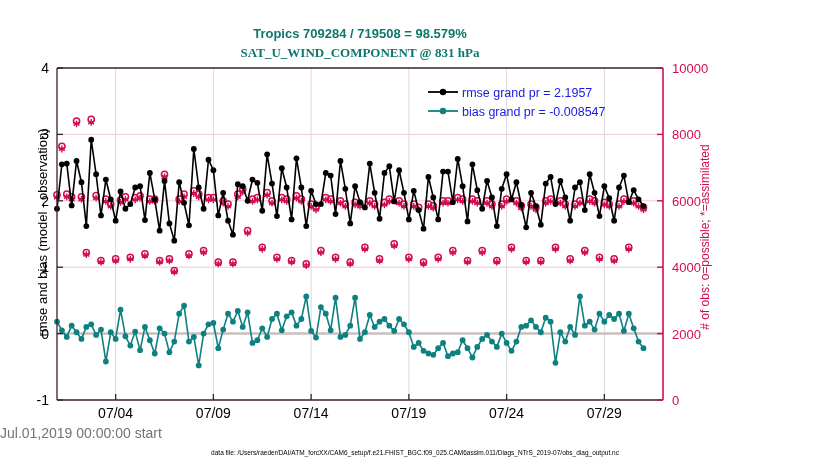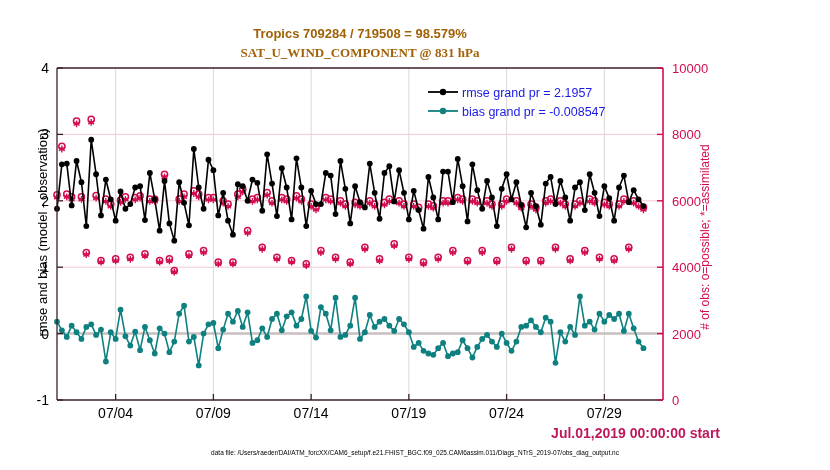--- a/index.html
+++ b/index.html
@@ -1,21 +1,21 @@
 <!DOCTYPE html>
 <html><head>
 <meta charset="utf-8">
 <style>
   html,body{margin:0;padding:0;background:#ffffff;}
   body{width:830px;height:470px;font-family:"Liberation Sans",sans-serif;overflow:hidden;}
   #root{position:relative;width:830px;height:470px;}
-  .ttl{position:absolute;left:0;width:720px;text-align:center;font-size:13px;font-weight:bold;color:#a16207;letter-spacing:0px;}
+  .ttl{position:absolute;left:0;width:720px;text-align:center;font-size:13px;font-weight:bold;color:#0f766e;letter-spacing:0px;}
   #title1{top:26px;}
   #title2{top:45px;font-family:Liberation Serif, serif;}
-  #xlabel{position:absolute;top:425px;left:0;width:720px;text-align:right;font-size:14px;color:#be185d;font-weight:bold;}
+  #xlabel{position:absolute;top:425px;left:0;width:720px;text-align:left;font-size:14px;color:#737373;}
   #footer{position:absolute;top:449px;left:0;width:830px;text-align:center;font-size:6.5px;color:#000;font-family:"Liberation Sans",sans-serif;}
   #ylabel-left{position:absolute;left:-118px;top:225px;width:320px;text-align:center;font-size:13px;color:#000;
     transform:rotate(-90deg);transform-origin:center center;}
   #ylabel-right{position:absolute;left:545px;top:230px;width:320px;text-align:center;font-size:12px;color:#d10d50;
     transform:rotate(-90deg);transform-origin:center center;}
   svg{position:absolute;left:0;top:0;}
   text{font-family:"Liberation Sans",sans-serif;}
   .tickL{font-size:14px;fill:#000;}
   .tickR{font-size:13px;fill:#d10d50;}
   .tickX{font-size:14px;fill:#000;}

